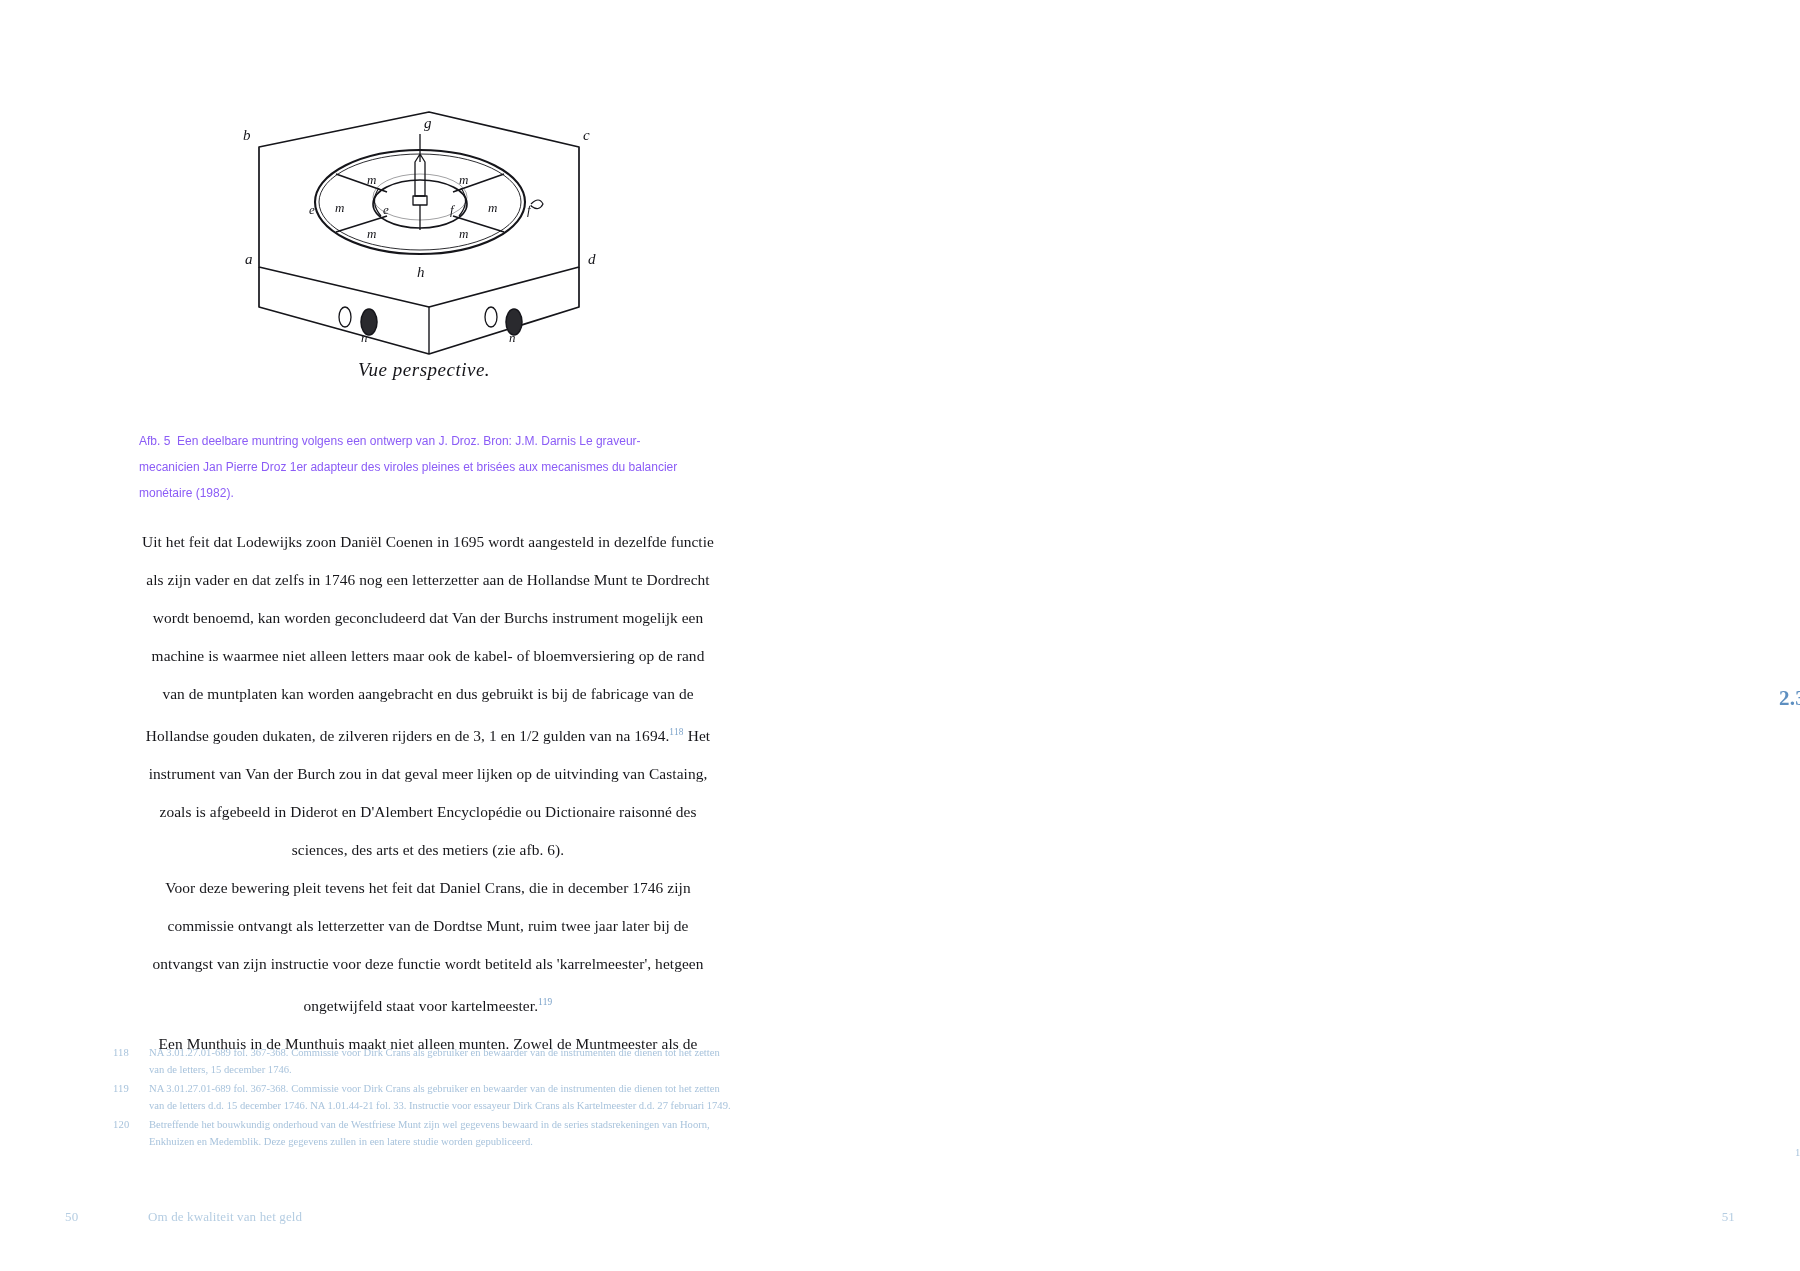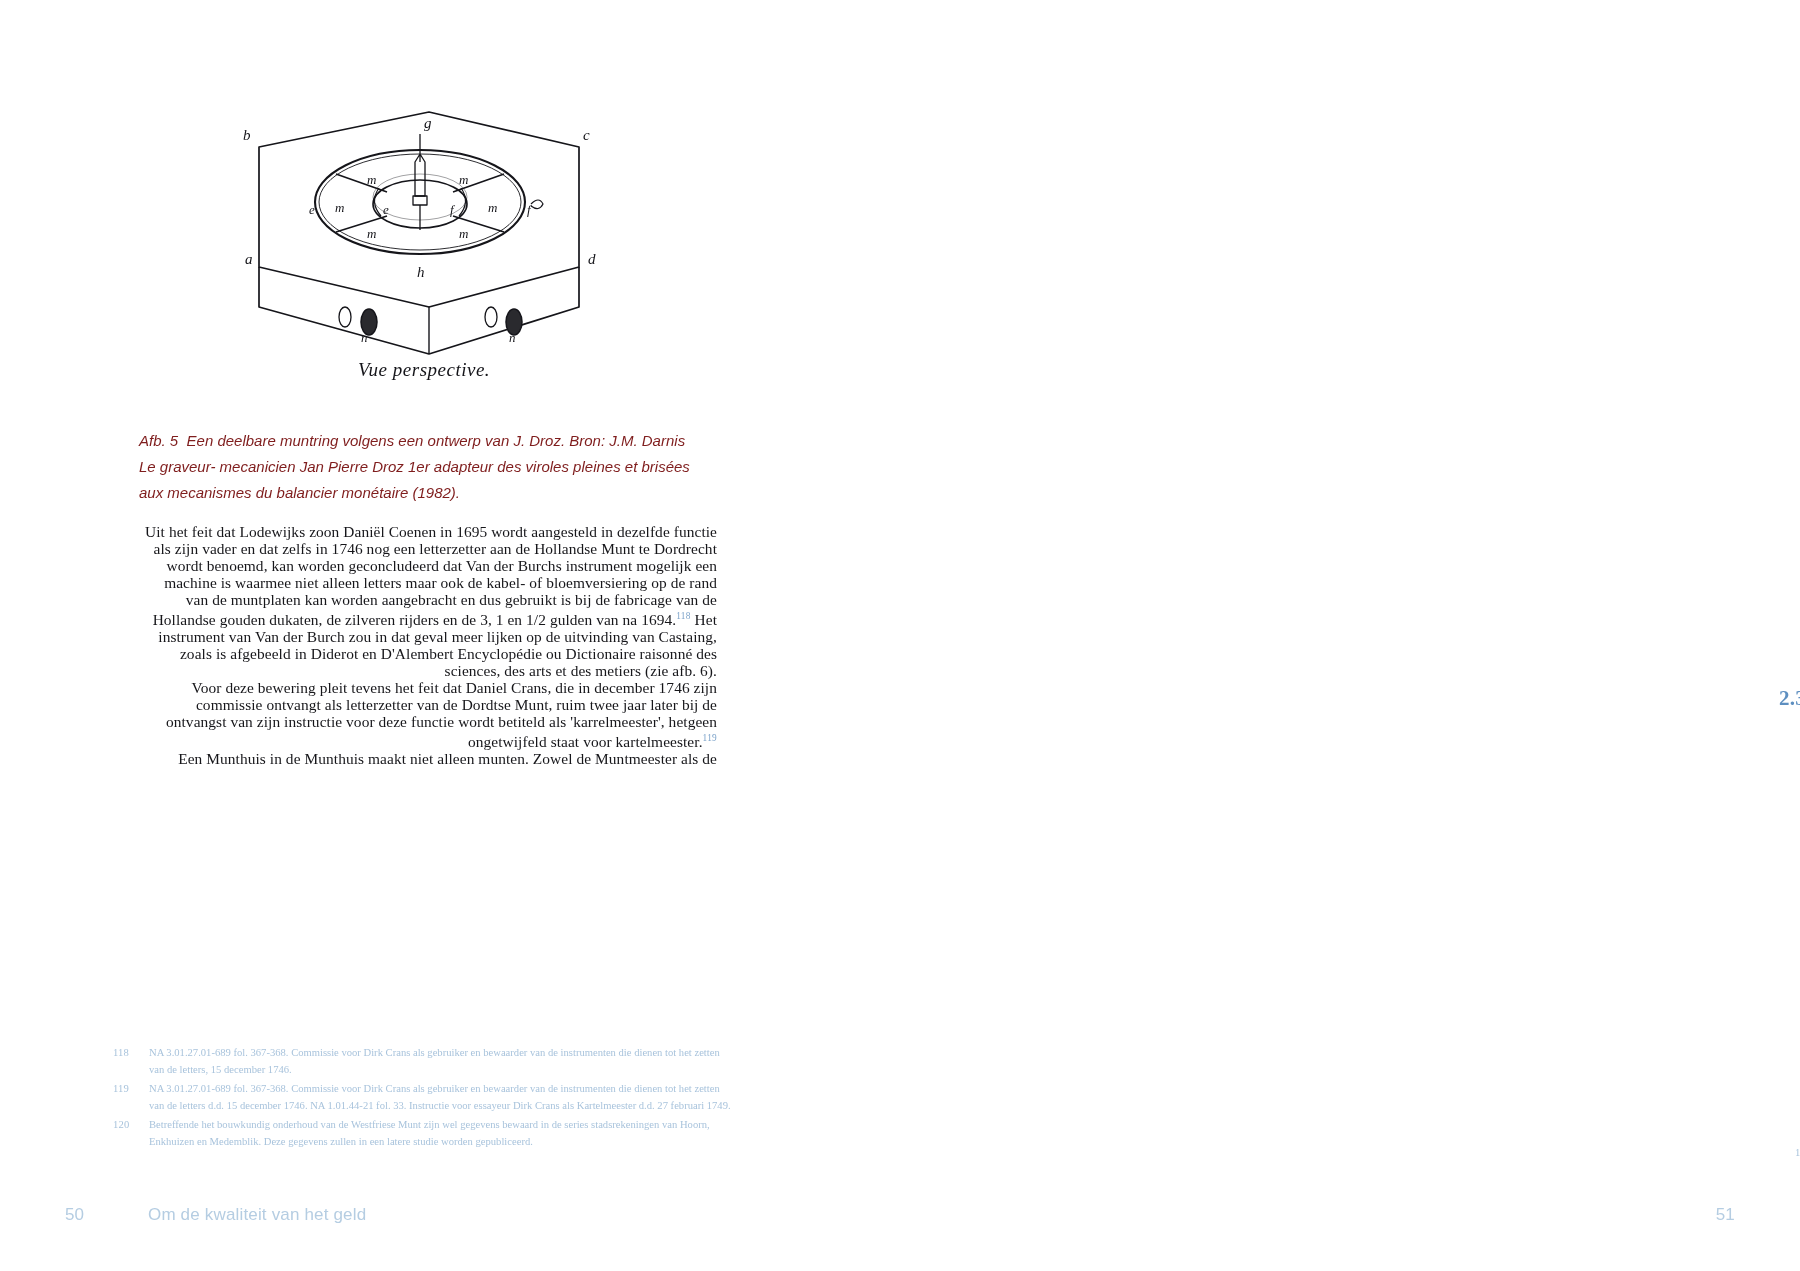--- a/index.html
+++ b/index.html
@@ -10,54 +10,53 @@
     overflow:hidden;
     position:relative;
   }
   .spread{position:absolute;inset:0;display:flex;}
   .page{position:relative;width:900px;height:1271px;box-sizing:border-box;}
 
   
   .body-text{
     font-family:"Liberation Serif", serif;
     font-size:15.4px;
-    line-height:17px;
+    line-height:38px;
     color:#16161a;
-    text-align:right;
+    text-align:center;
     letter-spacing:.005em;
   }
   .body-text p{margin:0;}
   .caption{
     font-family:"Liberation Sans", sans-serif;
-    font-size:15px;
+    font-size:12px;
     line-height:26px;
-    font-style:italic;
-    color:#7f1d1d;
+    color:#8b5cf6;
   }
   .fn-ref{
     font-size:9.3px;
     vertical-align:super;
     color:#7ba2c9;
     letter-spacing:.03em;
     font-family:"Liberation Serif", serif;
   }
   .footnotes{
     color:#a8c3dc;
     font-family:"Liberation Serif", serif;
     font-size:10.6px;
     line-height:17.4px;
   }
   .fn-row{display:flex;margin-bottom:1px;}
   .fn-num{width:36px;flex:none;letter-spacing:.02em;}
   .fn-body{flex:1;}
   .footer{
     position:absolute;
     bottom:46px;
-    font-family:Liberation Sans, sans-serif;
-    font-size:17px;
+    font-family:Liberation Serif, serif;
+    font-size:13px;
     color:#b5cde2;
     letter-spacing:.01em;
   }
   .heading{
     display:flex;
     color:#5e8fc0;
     font-family:"Liberation Serif", serif;
     font-weight:bold;
     font-size:21px;
     letter-spacing:.01em;

